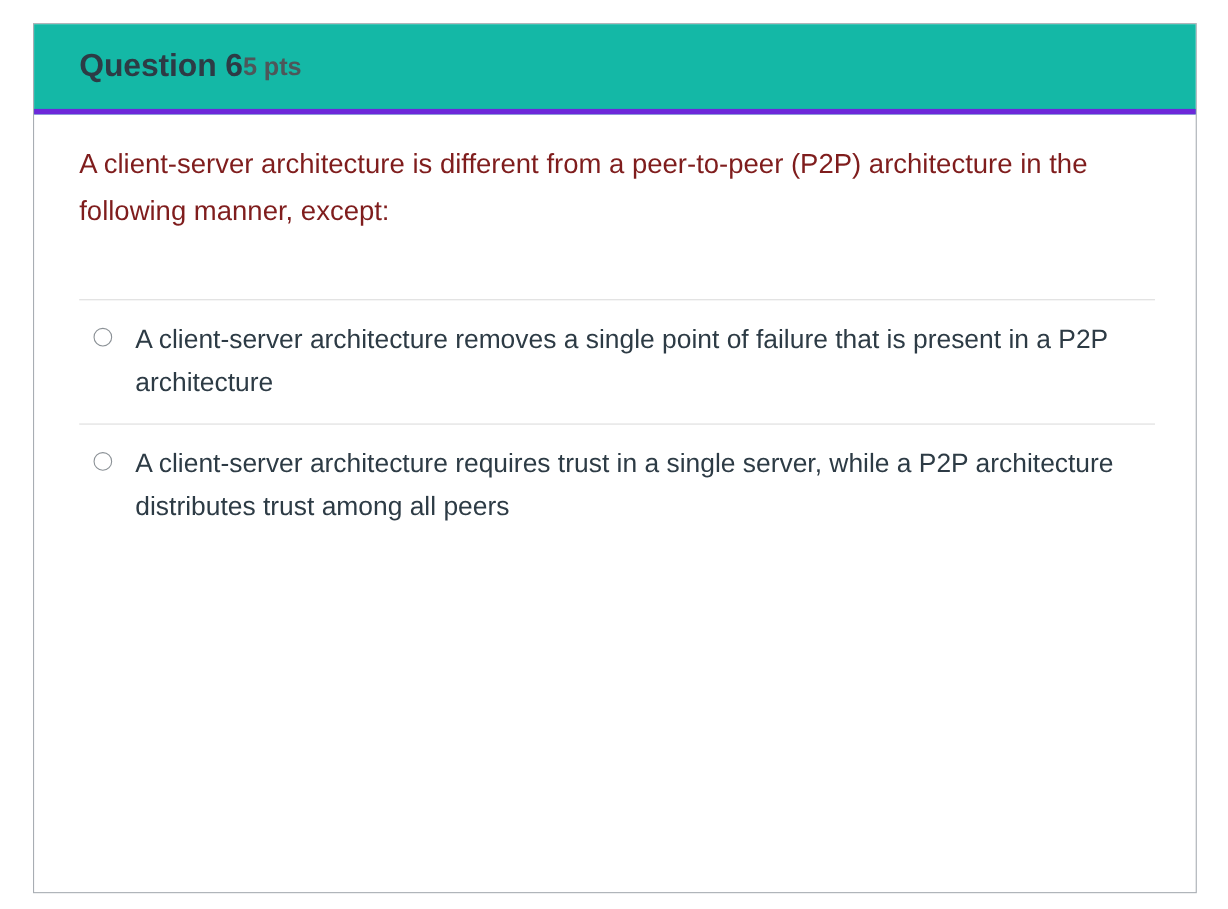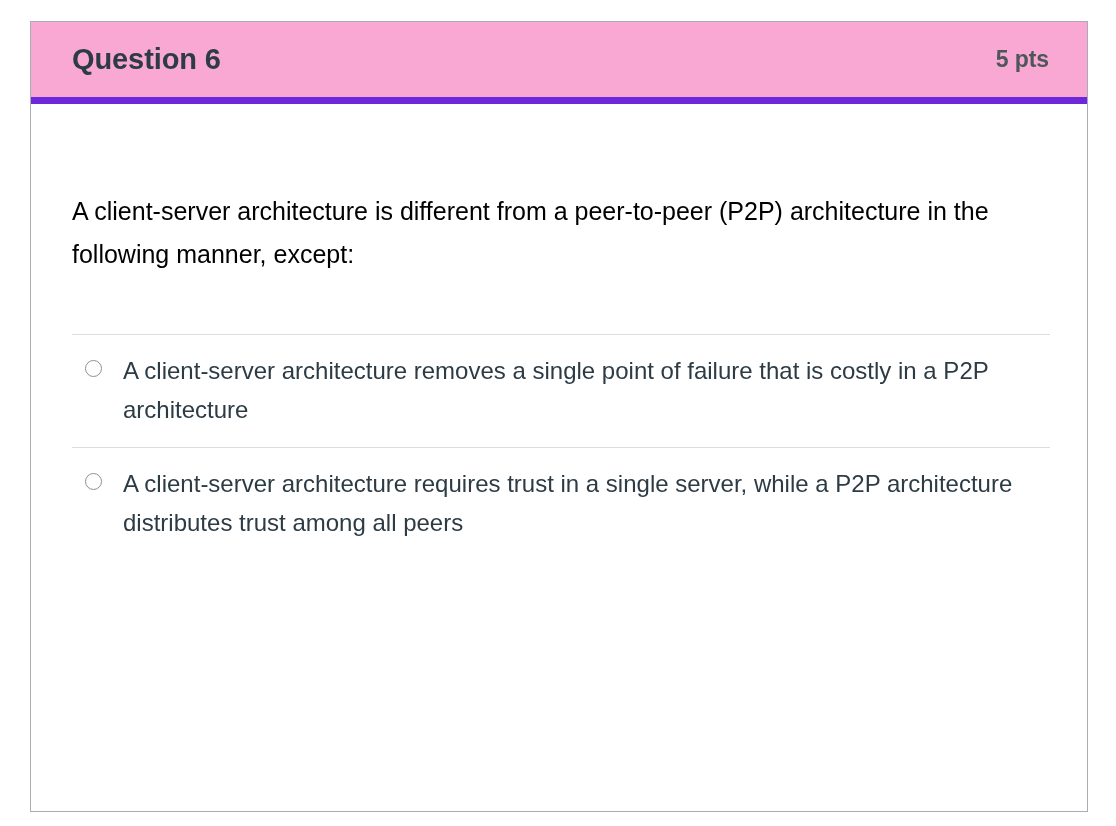--- a/index.html
+++ b/index.html
@@ -21,25 +21,25 @@
     width: 1058px;
     height: 791px;
     box-sizing: border-box;
     border: 1px solid #a8adb3;
     background: #ffffff;
   }
 
   .question-header {
     box-sizing: border-box;
     height: 82px;
-    background: #f9a8d4;
-    border-bottom: 7px solid #6d28d9;
+    background: #14b8a6;
+    border-bottom: 5px solid #6d28d9;
     display: flex;
     align-items: center;
-    justify-content: space-between;
+    justify-content: flex-start;
     padding: 0 38px 0 41px;
   }
 
   .question-title {
     font-size: 29px;
     font-weight: bold;
     color: #2d3b45;
     letter-spacing: -0.1px;
   }
 
@@ -48,24 +48,24 @@
     font-weight: bold;
     color: #4e5659;
     letter-spacing: -0.1px;
   }
 
   .question-body {
     padding: 0 37px 0 41px;
   }
 
   .question-text {
-    margin-top: 86px;
+    margin-top: 24px;
     font-size: 25px;
     line-height: 43px;
-    color: #000000;
+    color: #7f1d1d;
     max-width: 930px;
   }
 
   .answers {
     margin-top: 58px;
   }
 
   .answer-row {
     display: flex;
     align-items: flex-start;
@@ -108,21 +108,21 @@
   </div>
 
   <div class="question-body">
 
     <div class="question-text">A client-server architecture is different from a peer-to-peer (P2P) architecture in the following manner, except:</div>
 
     <div class="answers">
 
       <div class="answer-row">
         <span class="radio-outer"></span>
-        <span class="answer-text">A client-server architecture removes a single point of failure that is costly in a P2P architecture</span>
+        <span class="answer-text">A client-server architecture removes a single point of failure that is present in a P2P architecture</span>
       </div>
 
 
       <div class="answer-row">
         <span class="radio-outer"></span>
         <span class="answer-text">A client-server architecture requires trust in a single server, while a P2P architecture distributes trust among all peers</span>
       </div>
 
 
     </div>

